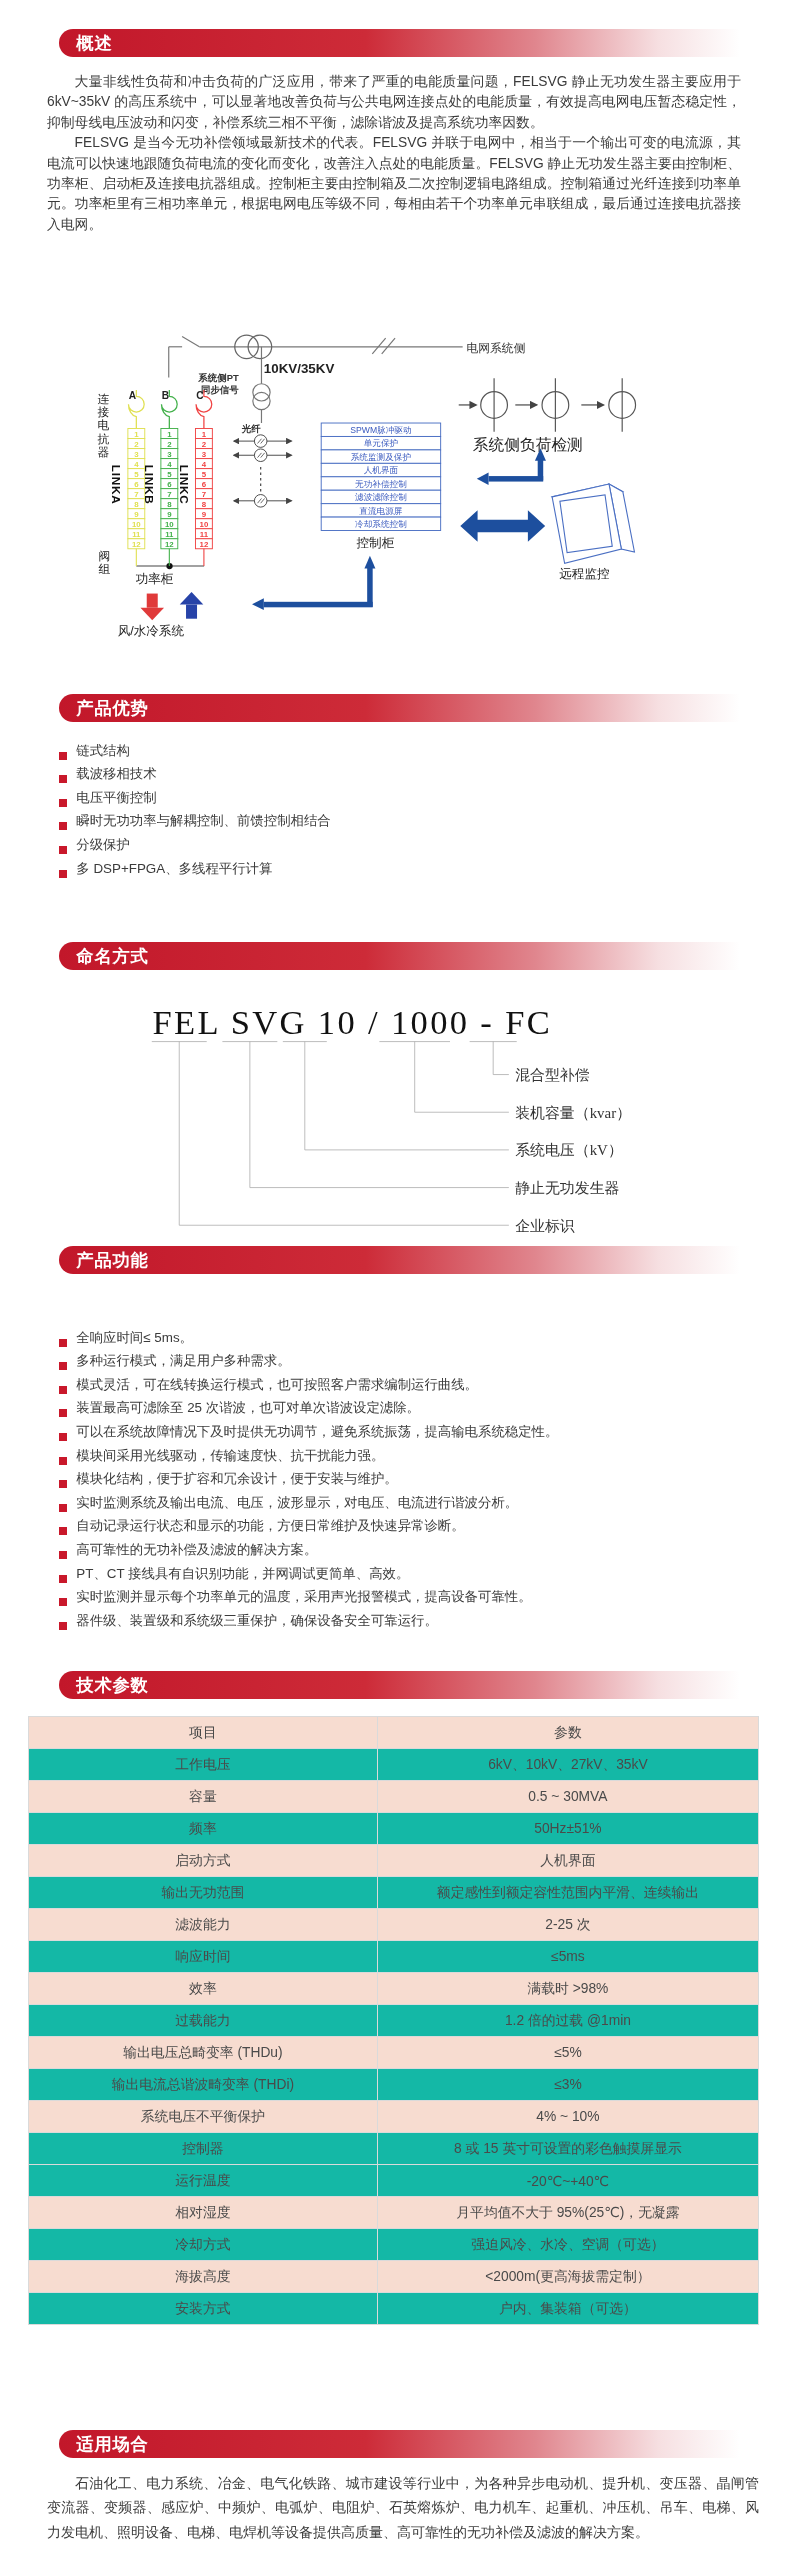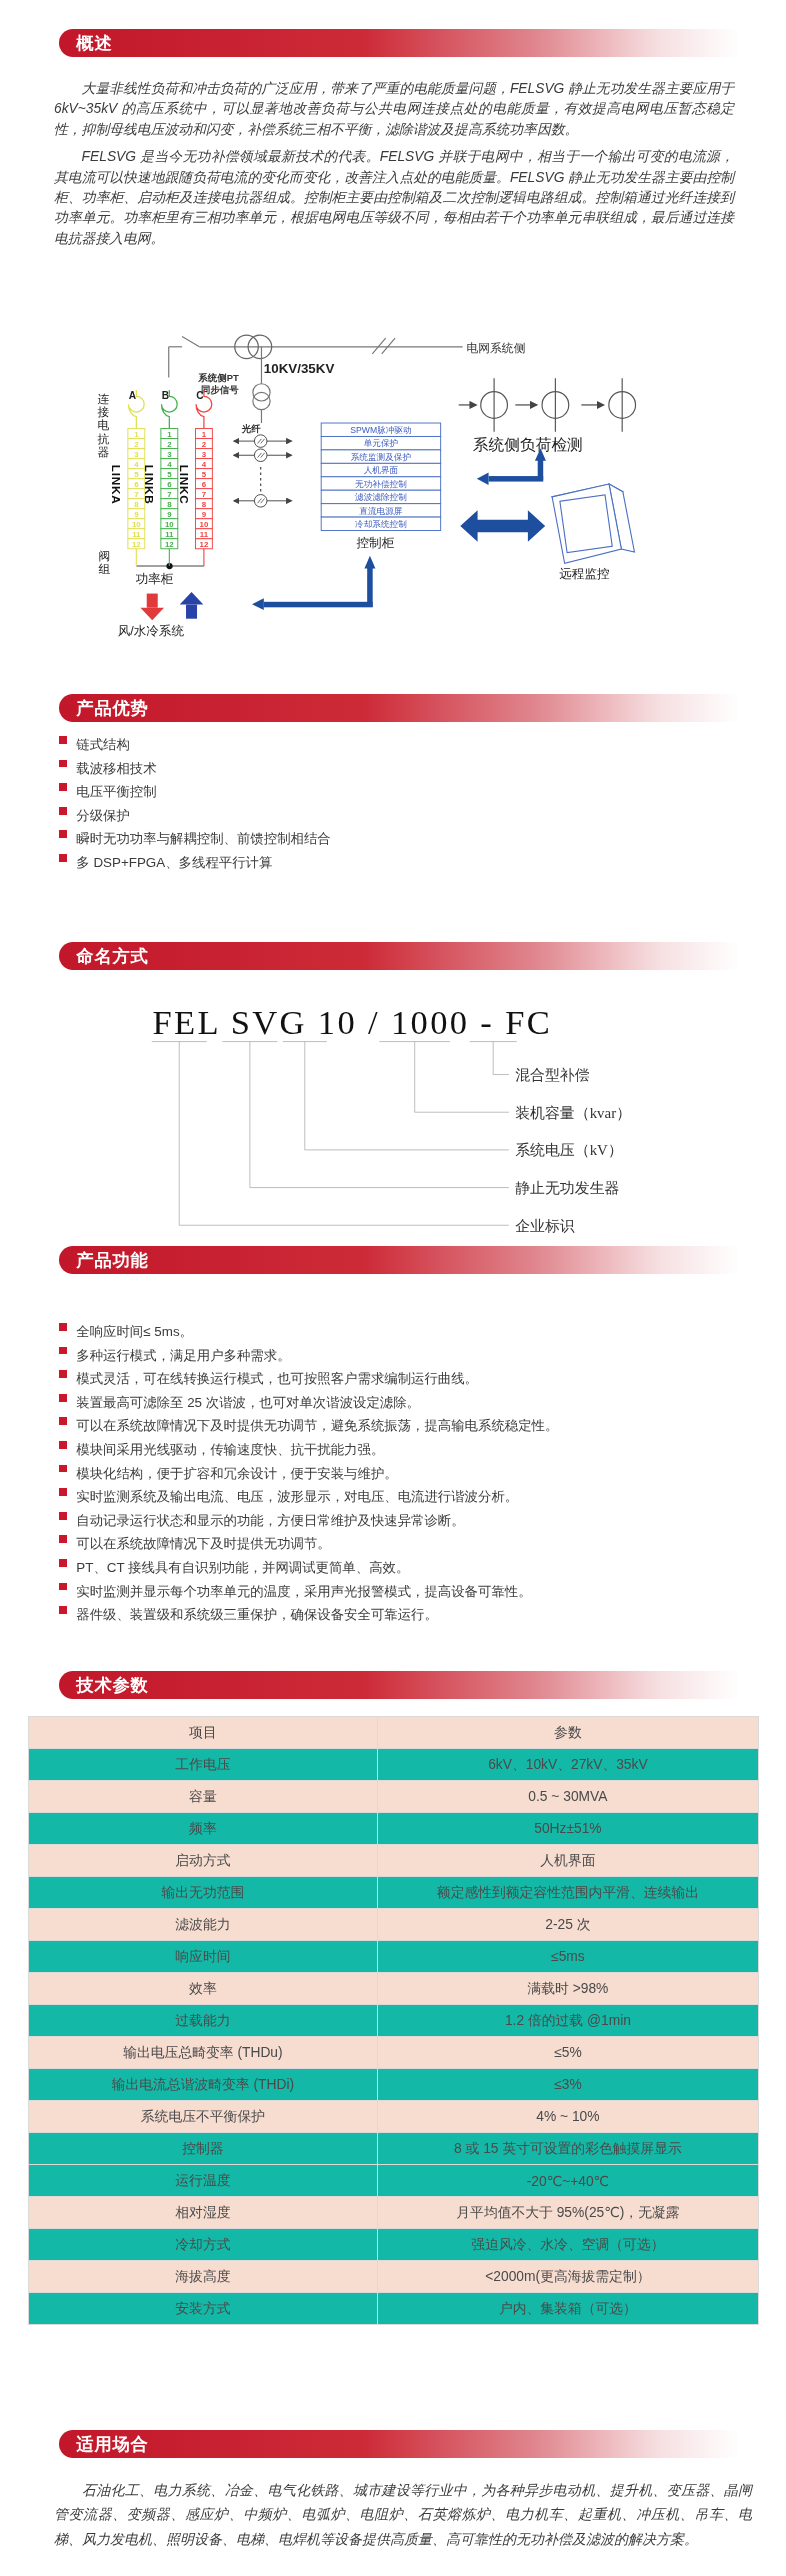--- a/index.html
+++ b/index.html
@@ -4,23 +4,23 @@
 <style>
   html,body{margin:0;padding:0;background:#fff;}
   #page{position:relative;width:786px;height:2576px;background:#fff;overflow:hidden;
         font-family:"Liberation Sans","DejaVu Sans",sans-serif;}
   .band{position:absolute;left:59px;width:681px;height:28px;border-radius:14px 0 0 14px;
         background:linear-gradient(90deg,#c2172a 0%,#cd2b38 45%,#e0868e 70%,#f6dfe1 88%,#ffffff 100%);
         color:#fff;font-weight:bold;font-size:17.3px;line-height:29px;padding-left:17.3px;box-sizing:border-box;
         letter-spacing:0.8px;font-family:Liberation Serif, serif;}
   .para{position:absolute;left:47px;width:694px;font-size:13.8px;line-height:20.4px;color:#3b3b3b;
         text-align:justify;}
-  .para p{margin:7px;text-indent:2em;font-style:italic;}
+  .para p{margin:0;text-indent:2em;}
   .list{position:absolute;left:59px;width:692px;}
-  .li{display:flex;align-items:flex-start;height:23.6px;}
+  .li{display:flex;align-items:flex-end;height:23.6px;}
   .sq{width:7.9px;height:7.9px;background:#c9182b;margin-right:9.4px;flex:none;}
   .li-t{font-size:13.4px;color:#3b3b3b;white-space:nowrap;}
   #param-table-wrap{position:absolute;left:27.5px;top:1716px;width:731px;}
   table{border-collapse:collapse;width:100%;table-layout:fixed;}
   td{border:0.8px solid #dadada;height:31px;text-align:center;font-size:13.8px;color:#4a4a4a;
      padding:0 4.7px;background:#14b8a6;overflow:hidden;}
   td.k{width:46.5%;}
   tr.pink td{background:#f7dcd0;}
   svg text{font-family:"Liberation Sans","DejaVu Sans",sans-serif;}
   .serif{font-family:"Liberation Serif","DejaVu Serif",serif;}
@@ -265,25 +265,25 @@
       <div class="li">
         <span class="sq"></span>
         <span class="li-t">载波移相技术</span>
       </div>
       <div class="li">
         <span class="sq"></span>
         <span class="li-t">电压平衡控制</span>
       </div>
       <div class="li">
         <span class="sq"></span>
+        <span class="li-t">瞬时无功功率与解耦控制、前馈控制相结合</span>
+      </div>
+      <div class="li">
+        <span class="sq"></span>
         <span class="li-t">分级保护</span>
-      </div>
-      <div class="li">
-        <span class="sq"></span>
-        <span class="li-t">瞬时无功功率与解耦控制、前馈控制相结合</span>
       </div>
       <div class="li">
         <span class="sq"></span>
         <span class="li-t">多 DSP+FPGA、多线程平行计算</span>
       </div>
     </div>
 
   <svg id="naming-svg" style="position:absolute;left:27.5px;top:989px" width="731" height="259" viewBox="0 0 930 330">
     <text x="158" y="57" font-size="44" class="serif" letter-spacing="3" fill="#111">FEL SVG 10 / 1000 - FC</text>
   <g>
@@ -350,21 +350,21 @@
       <div class="li">
         <span class="sq"></span>
         <span class="li-t">实时监测系统及输出电流、电压，波形显示，对电压、电流进行谐波分析。</span>
       </div>
       <div class="li">
         <span class="sq"></span>
         <span class="li-t">自动记录运行状态和显示的功能，方便日常维护及快速异常诊断。</span>
       </div>
       <div class="li">
         <span class="sq"></span>
-        <span class="li-t">可以在系统故障情况下及时提供无功调节。</span>
+        <span class="li-t">高可靠性的无功补偿及滤波的解决方案。</span>
       </div>
       <div class="li">
         <span class="sq"></span>
         <span class="li-t">PT、CT 接线具有自识别功能，并网调试更简单、高效。</span>
       </div>
       <div class="li">
         <span class="sq"></span>
         <span class="li-t">实时监测并显示每个功率单元的温度，采用声光报警模式，提高设备可靠性。</span>
       </div>
       <div class="li">

